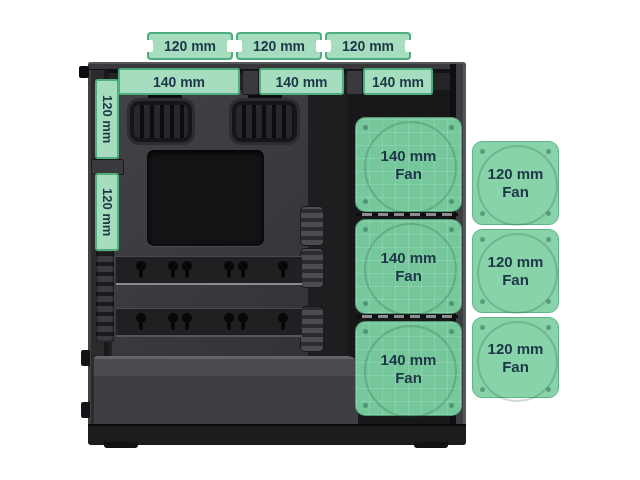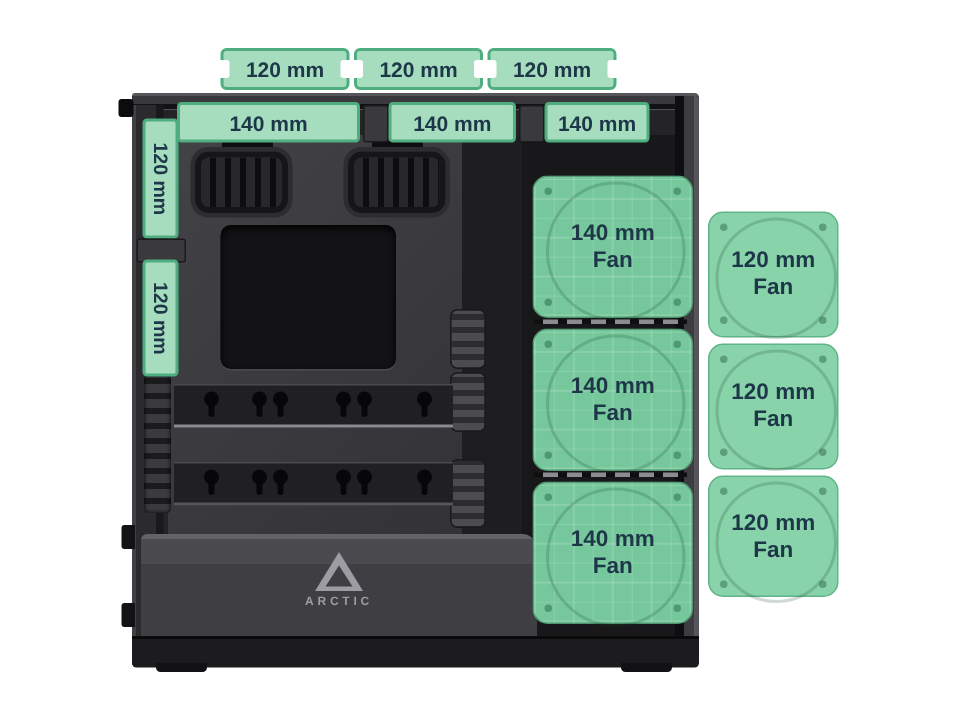--- a/index.html
+++ b/index.html
@@ -117,26 +117,20 @@
   <div class="abs rail lower">
     <div class="keyhole" style="left:20px;"></div>
     <div class="keyhole" style="left:52px;"></div>
     <div class="keyhole" style="left:66px;"></div>
     <div class="keyhole" style="left:108px;"></div>
     <div class="keyhole" style="left:122px;"></div>
     <div class="keyhole" style="left:162px;"></div>
   </div>
 
   <div class="abs psu-shroud"></div>
-  <div class="abs logo-wrap">
-    <svg width="34" height="28" viewBox="0 0 34 28">
-      <path fill-rule="evenodd" fill="#9c9ca2" d="M17 1 L33 27 L1 27 Z M17 10 L26 24 L8 24 Z"></path>
-    </svg>
-    <div class="brand-text">ARCTIC</div>
-  </div>
 
   <div class="abs case-bottom-bar"></div>
   <div class="abs foot" style="left:104px;"></div>
   <div class="abs foot" style="left:414px;"></div>
 
   <div class="abs tag" style="left:147px;">
     <span>120 mm</span>
   </div>
   <div class="abs tag" style="left:236px;">
     <span>120 mm</span>

